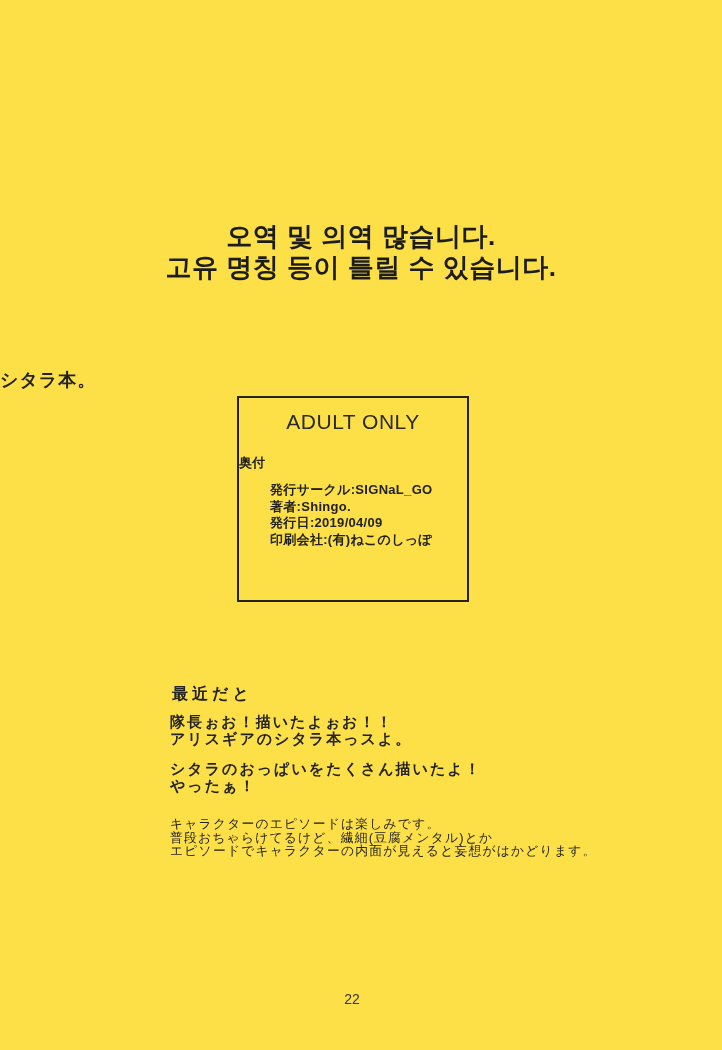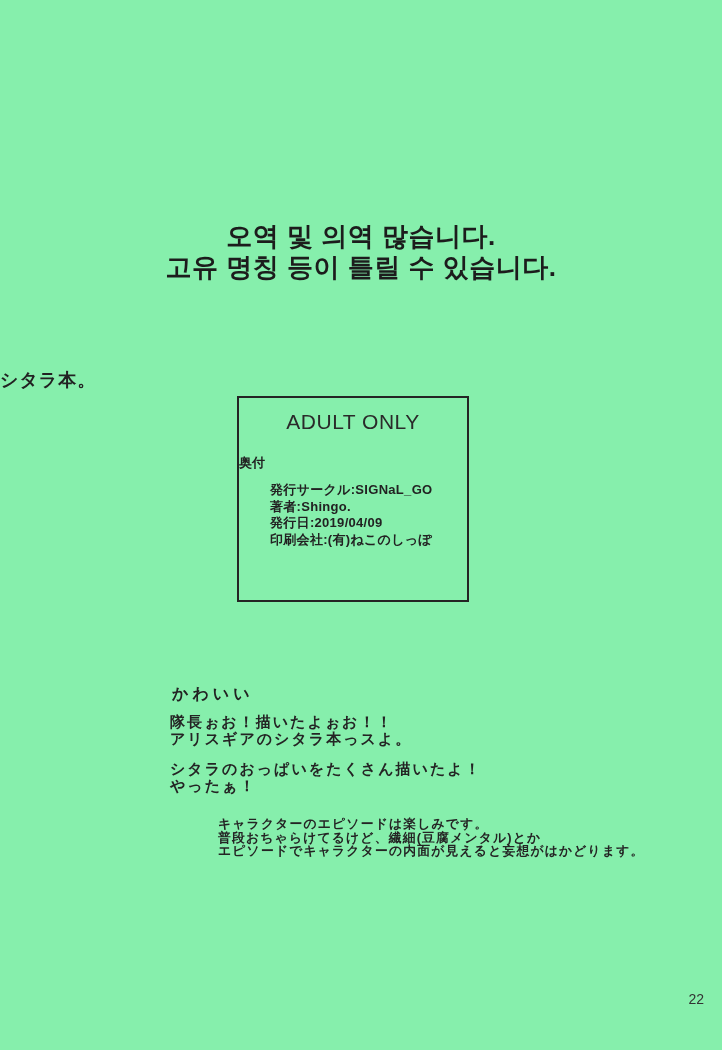--- a/index.html
+++ b/index.html
@@ -4,21 +4,21 @@
 <style>
   html, body {
     margin: 0;
     padding: 0;
     background: #ffffff;
   }
   .page {
     position: relative;
     width: 722px;
     height: 1050px;
-    background: #86efac;
+    background: #fde047;
     overflow: hidden;
     font-family: "Liberation Sans", "DejaVu Sans", sans-serif;
     color: #1f1f1f;
   }
   
   .korean-notice {
     position: absolute;
     top: 221px;
     left: 0;
     width: 722px;
@@ -102,35 +102,34 @@
   }
   .para-large {
     font-size: 15px;
     line-height: 16.5px;
     font-weight: 700;
     letter-spacing: 2px;
   }
   .para-small {
     font-size: 12.8px;
     line-height: 13.5px;
-    font-weight: 700;
+    font-weight: 400;
     letter-spacing: 1.2px;
-    margin-left: 48px;
   }
   .p1 { top: 714px; }
   .p2 { top: 761px; }
   .p3 { top: 817px; }
   .p4 { top: 869px; }
   
   .page-number {
     position: absolute;
     top: 991px;
     left: 0;
     width: 704px;
-    text-align: right;
+    text-align: center;
     font-size: 14px;
     font-weight: 500;
     color: #333;
   }
 </style>
 </head>
 <body>
 
 <div class="page">
 
@@ -145,21 +144,21 @@
     <div class="rating">ADULT ONLY</div>
     <div class="colophon-heading">奥付</div>
     <div class="colophon-info">
       <div>発行サークル:SIGNaL_GO</div>
       <div>著者:Shingo.</div>
       <div>発行日:2019/04/09</div>
       <div>印刷会社:(有)ねこのしっぽ</div>
     </div>
   </div>
 
-  <div class="afterword-heading">かわいい</div>
+  <div class="afterword-heading">最近だと</div>
 
   <p class="para para-large p1">
     <span>隊長ぉお！描いたよぉお！！</span><br>
     <span>アリスギアのシタラ本っスよ。</span>
   </p>
 
   <p class="para para-large p2">
     <span>シタラのおっぱいをたくさん描いたよ！</span><br>
     <span>やったぁ！</span>
   </p>

